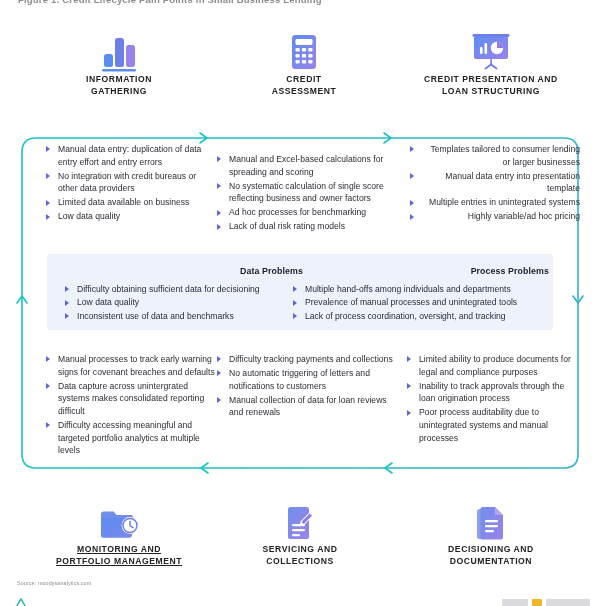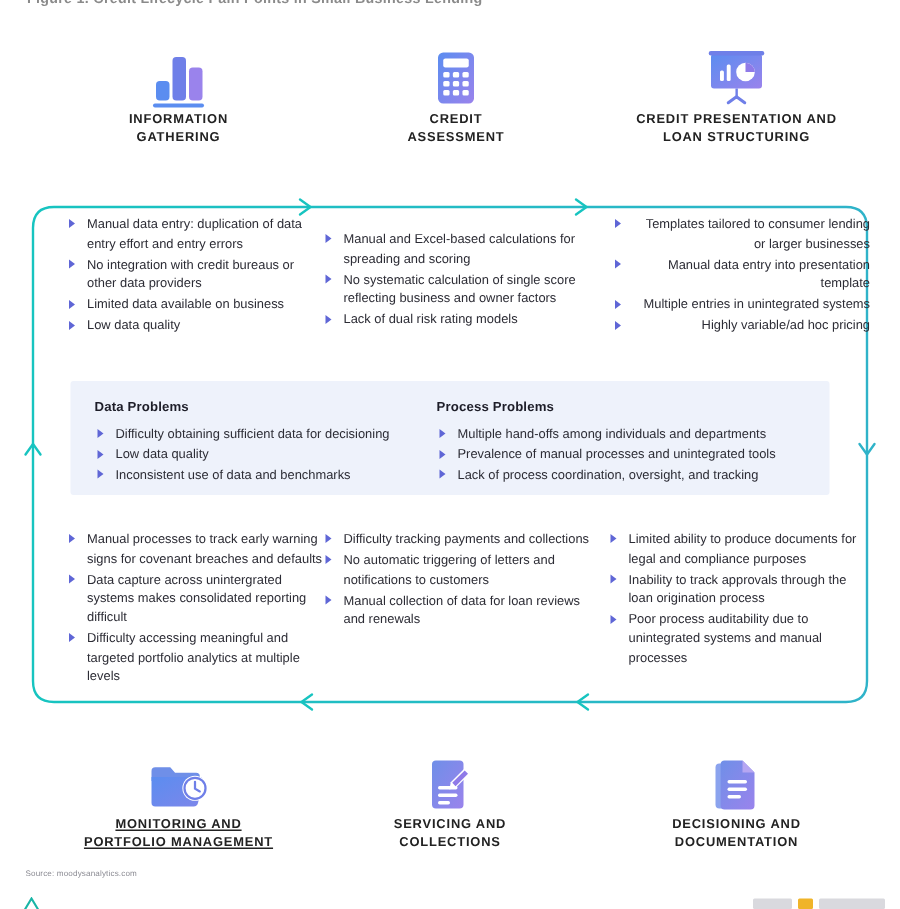--- a/index.html
+++ b/index.html
@@ -71,21 +71,21 @@
     position: absolute; left: 47px; top: 254px;
     width: 506px; height: 76px;
     background: #eef2fb;
     border-radius: 2px;
   }
   .problems .pcol { position: absolute; top: 12px; }
   .pcol-left  { left: 16px;  width: 240px; }
   .pcol-right { left: 244px; width: 258px; }
   .problems h4 {
     font-size: 8.8px; font-weight: bold; color: #1d1d28;
-    margin-bottom: 7px; letter-spacing: .1px;
+    margin-bottom: 7px; letter-spacing: .1px; text-align: right;
   }
   .problems ul.bl li { margin-bottom: 1px; line-height: 12.4px; }
 
   
   .source {
     position: absolute; left: 17px; top: 580px;
     font-size: 5.4px; color: #8b8b93; letter-spacing: .1px;
   }
   .footer-logo {
     position: absolute; left: 14px; top: 598px;
@@ -205,20 +205,21 @@
       <li><span class="tri"></span><span>No integration with credit bureaus or other data providers</span></li>
       <li><span class="tri"></span><span>Limited data available on business</span></li>
       <li><span class="tri"></span><span>Low data quality</span></li>
     </ul>
   </div>
 
   <div class="col row-top-2">
     <ul class="bl">
       <li><span class="tri"></span><span>Manual and Excel-based calculations for spreading and scoring</span></li>
       <li><span class="tri"></span><span>No systematic calculation of single score reflecting business and owner factors</span></li>
+      <li><span class="tri"></span><span>Ad hoc processes for benchmarking</span></li>
       <li><span class="tri"></span><span>Lack of dual risk rating models</span></li>
     </ul>
   </div>
 
   <div class="col row-top-3">
     <ul class="bl">
       <li><span class="tri"></span><span>Templates tailored to consumer lending or larger businesses</span></li>
       <li><span class="tri"></span><span>Manual data entry into presentation template</span></li>
       <li><span class="tri"></span><span>Multiple entries in unintegrated systems</span></li>
       <li><span class="tri"></span><span>Highly variable/ad hoc pricing</span></li>

